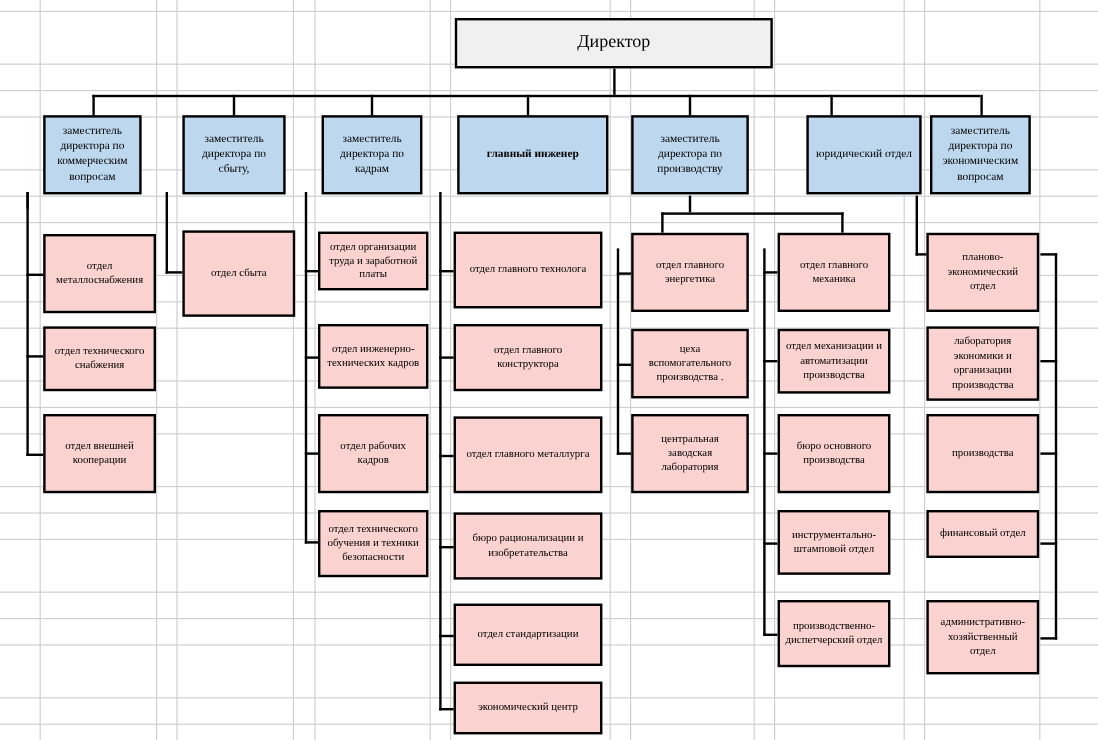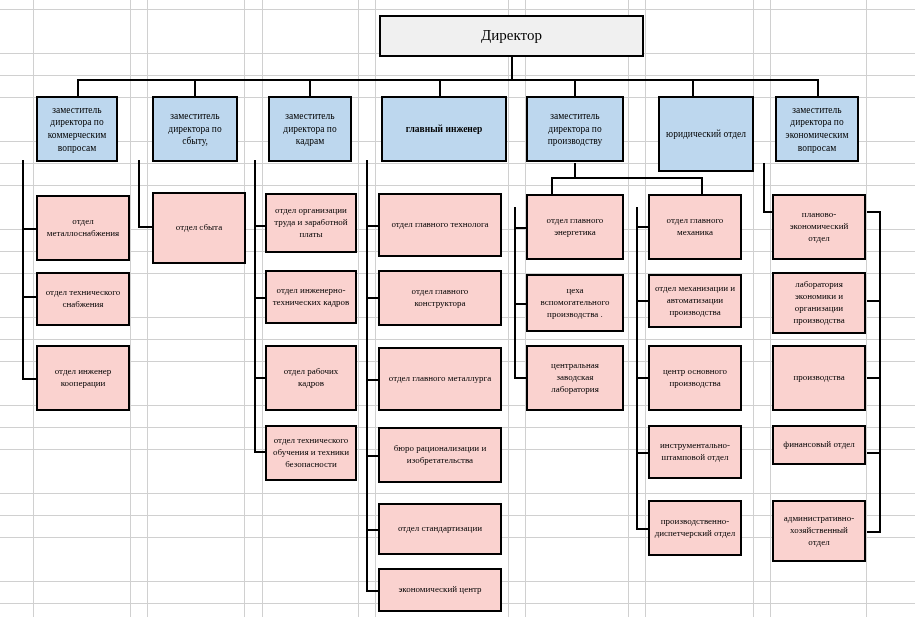--- a/index.html
+++ b/index.html
@@ -185,36 +185,36 @@
 вопросам</div>
   <div class="node level1" style="left:152px; top:96px; width:86px; height:66px;">заместитель
 директора по сбыту,</div>
   <div class="node level1" style="left:268px; top:96px; width:84px; height:66px;">заместитель
 директора по
 кадрам</div>
   <div class="node level1" style="left:381px; top:96px; width:126px; height:66px;font-weight:bold;">главный инженер</div>
   <div class="node level1" style="left:526px; top:96px; width:98px; height:66px;">заместитель
 директора по
 производству</div>
-  <div class="node level1" style="left:658px; top:96px; width:96px; height:76px;">юридический отдел</div>
+  <div class="node level1" style="left:672px; top:96px; width:96px; height:66px;">юридический отдел</div>
   <div class="node level1" style="left:775px; top:96px; width:84px; height:66px;">заместитель
 директора по
 экономическим
 вопросам</div>
 
   <div class="node level2" style="left:36px; top:195px; width:94px; height:66px;">отдел
 металлоснабжения</div>
   <div class="node level2" style="left:36px; top:272px; width:94px; height:54px;">отдел технического
 снабжения</div>
-  <div class="node level2" style="left:36px; top:345px; width:94px; height:66px;">отдел инженер
+  <div class="node level2" style="left:36px; top:345px; width:94px; height:66px;">отдел внешней
 кооперации</div>
 
   <div class="node level2" style="left:152px; top:192px; width:94px; height:72px;">отдел сбыта</div>
 
-  <div class="node level2" style="left:265px; top:193px; width:92px; height:60px;">отдел организации
+  <div class="node level2" style="left:265px; top:193px; width:92px; height:49px;">отдел организации
 труда и заработной
 платы</div>
   <div class="node level2" style="left:265px; top:270px; width:92px; height:54px;">отдел инженерно-
 технических кадров</div>
   <div class="node level2" style="left:265px; top:345px; width:92px; height:66px;">отдел рабочих
 кадров</div>
   <div class="node level2" style="left:265px; top:425px; width:92px; height:56px;">отдел технического
 обучения и техники
 безопасности</div>
 
@@ -234,21 +234,21 @@
 производства .</div>
   <div class="node level2" style="left:526px; top:345px; width:98px; height:66px;">центральная
 заводская
 лаборатория</div>
 
   <div class="node level2" style="left:648px; top:194px; width:94px; height:66px;">отдел главного
 механика</div>
   <div class="node level2" style="left:648px; top:274px; width:94px; height:54px;">отдел механизации и
 автоматизации
 производства</div>
-  <div class="node level2" style="left:648px; top:345px; width:94px; height:66px;">центр основного
+  <div class="node level2" style="left:648px; top:345px; width:94px; height:66px;">бюро основного
 производства</div>
   <div class="node level2" style="left:648px; top:425px; width:94px; height:54px;">инструментально-
 штамповой отдел</div>
   <div class="node level2" style="left:648px; top:500px; width:94px; height:56px;">производственно-
 диспетчерский отдел</div>
 
   <div class="node level2" style="left:772px; top:194px; width:94px; height:66px;">планово-
 экономический
 отдел</div>
   <div class="node level2" style="left:772px; top:272px; width:94px; height:62px;">лаборатория

